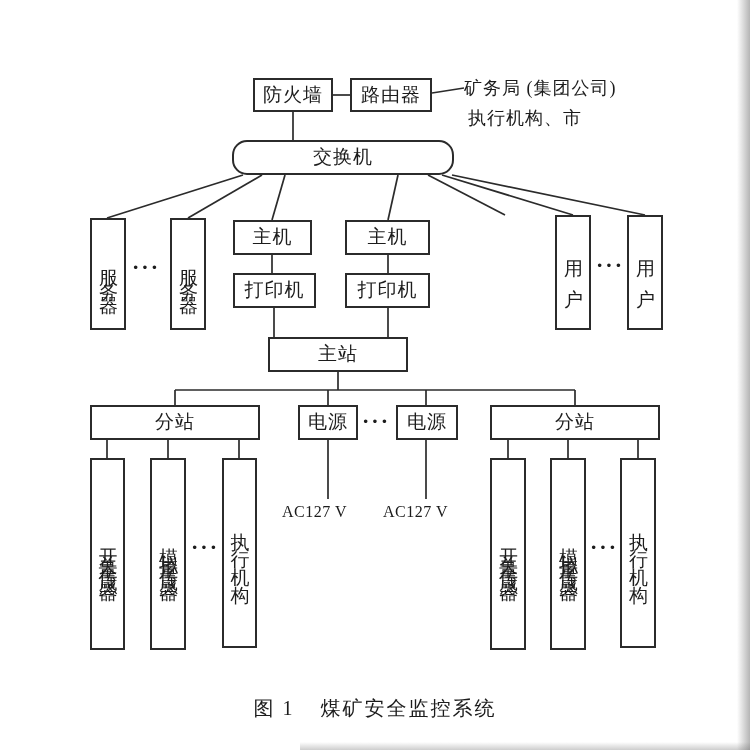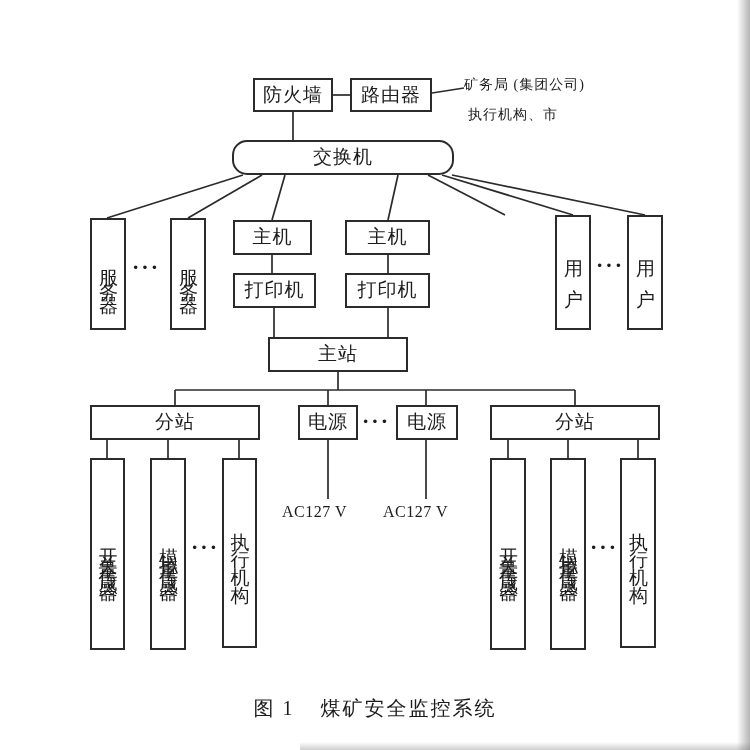--- a/index.html
+++ b/index.html
@@ -33,21 +33,21 @@
   .v6 { letter-spacing: 7px; }
   .v4 { letter-spacing: 18px; }
   .wrapbox {
     word-break: break-all;
     padding: 0 16px;
     line-height: 1.45;
     letter-spacing: 2px;
   }
   .freetext {
     position: absolute;
-    font-size: 14px;
+    font-size: 18px;
     letter-spacing: 1px;
     white-space: nowrap;
   }
   .actext { font-size: 16px; letter-spacing: 0.5px; }
   .dots {
     position: absolute;
     font-size: 22px;
     font-weight: bold;
     letter-spacing: 2px;
     color: #1c1c1c;

